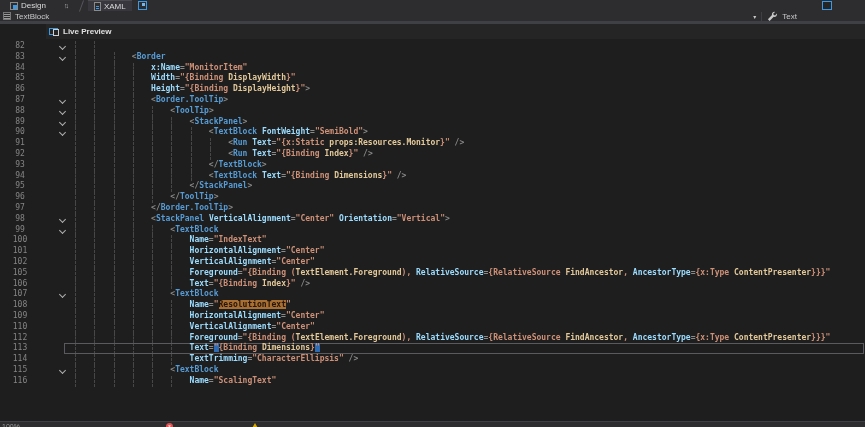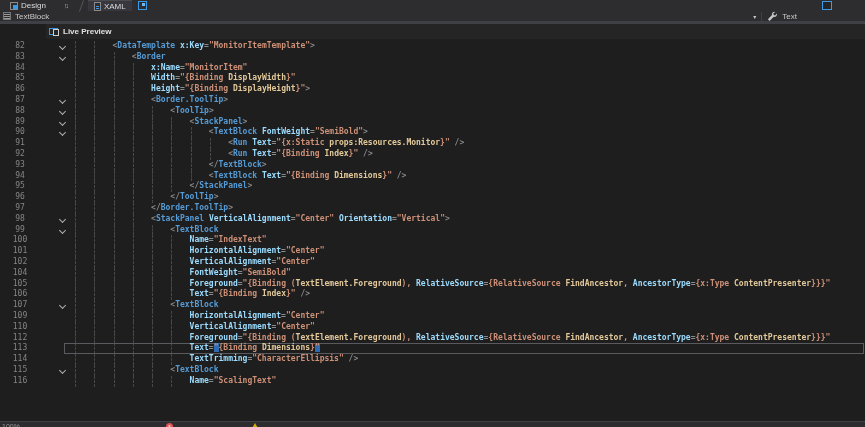--- a/index.html
+++ b/index.html
@@ -100,21 +100,20 @@
   </div>
 
   <div class="editor">
       <div class="line">
         <i class="guide" style="left: 75px;"></i>
         <i class="guide" style="left: 94.264px;"></i>
         <span class="ln">82</span>
         <span class="fold">
           <i class="chev"></i>
         </span>
-        <span class="code"><span class="tk-plain">        </span><span class="tk-punct">&lt;</span><span class="tk-tag">DataTemplate</span><span class="tk-plain"> </span><span class="tk-attr">x:Key</span><span class="tk-punct">=</span><span class="tk-str">"MonitorItemTemplate"</span><span class="tk-punct">&gt;</span></span>
       </div>
       <div class="line">
         <i class="guide" style="left: 75px;"></i>
         <i class="guide" style="left: 94.264px;"></i>
         <i class="guide" style="left: 113.528px;"></i>
         <span class="ln">83</span>
         <span class="fold">
           <i class="chev"></i>
         </span>
         <span class="code"><span class="tk-plain">            </span><span class="tk-punct">&lt;</span><span class="tk-tag">Border</span></span>
@@ -332,31 +331,20 @@
         <span class="fold"></span>
         <span class="code"><span class="tk-plain">                        </span><span class="tk-attr">VerticalAlignment</span><span class="tk-punct">=</span><span class="tk-str">"Center"</span></span>
       </div>
       <div class="line">
         <i class="guide" style="left: 75px;"></i>
         <i class="guide" style="left: 94.264px;"></i>
         <i class="guide" style="left: 113.528px;"></i>
         <i class="guide" style="left: 132.792px;"></i>
         <i class="guide" style="left: 152.056px;"></i>
         <i class="guide" style="left: 171.32px;"></i>
-        <span class="ln">104</span>
-        <span class="fold"></span>
-        <span class="code"><span class="tk-plain">                        </span><span class="tk-attr">FontWeight</span><span class="tk-punct">=</span><span class="tk-str">"SemiBold"</span></span>
-      </div>
-      <div class="line">
-        <i class="guide" style="left: 75px;"></i>
-        <i class="guide" style="left: 94.264px;"></i>
-        <i class="guide" style="left: 113.528px;"></i>
-        <i class="guide" style="left: 132.792px;"></i>
-        <i class="guide" style="left: 152.056px;"></i>
-        <i class="guide" style="left: 171.32px;"></i>
         <span class="ln">105</span>
         <span class="fold"></span>
         <span class="code"><span class="tk-plain">                        </span><span class="tk-attr">Foreground</span><span class="tk-punct">=</span><span class="tk-str">"{Binding</span><span class="tk-plain"> </span><span class="tk-str">(</span><span class="tk-path">TextElement.Foreground</span><span class="tk-str">),</span><span class="tk-plain"> </span><span class="tk-attr">RelativeSource</span><span class="tk-punct">=</span><span class="tk-str">{RelativeSource</span><span class="tk-plain"> </span><span class="tk-path">FindAncestor</span><span class="tk-str">,</span><span class="tk-plain"> </span><span class="tk-attr">AncestorType</span><span class="tk-punct">=</span><span class="tk-str">{x:Type</span><span class="tk-plain"> </span><span class="tk-path">ContentPresenter</span><span class="tk-str">}}}"</span></span>
       </div>
       <div class="line">
         <i class="guide" style="left: 75px;"></i>
         <i class="guide" style="left: 94.264px;"></i>
         <i class="guide" style="left: 113.528px;"></i>
         <i class="guide" style="left: 132.792px;"></i>
         <i class="guide" style="left: 152.056px;"></i>
@@ -369,20 +357,31 @@
         <i class="guide" style="left: 75px;"></i>
         <i class="guide" style="left: 94.264px;"></i>
         <i class="guide" style="left: 113.528px;"></i>
         <i class="guide" style="left: 132.792px;"></i>
         <i class="guide" style="left: 152.056px;"></i>
         <span class="ln">107</span>
         <span class="fold">
           <i class="chev"></i>
         </span>
         <span class="code"><span class="tk-plain">                    </span><span class="tk-punct">&lt;</span><span class="tk-tag">TextBlock</span></span>
+      </div>
+      <div class="line">
+        <i class="guide" style="left: 75px;"></i>
+        <i class="guide" style="left: 94.264px;"></i>
+        <i class="guide" style="left: 113.528px;"></i>
+        <i class="guide" style="left: 132.792px;"></i>
+        <i class="guide" style="left: 152.056px;"></i>
+        <i class="guide" style="left: 171.32px;"></i>
+        <span class="ln">108</span>
+        <span class="fold"></span>
+        <span class="code"><span class="tk-plain">                        </span><span class="tk-attr">Name</span><span class="tk-punct">=</span><span class="tk-str">"</span><span class="tk-str hl">ResolutionText</span><span class="tk-str">"</span></span>
       </div>
       <div class="line">
         <i class="guide" style="left: 75px;"></i>
         <i class="guide" style="left: 94.264px;"></i>
         <i class="guide" style="left: 113.528px;"></i>
         <i class="guide" style="left: 132.792px;"></i>
         <i class="guide" style="left: 152.056px;"></i>
         <i class="guide" style="left: 171.32px;"></i>
         <span class="ln">109</span>
         <span class="fold"></span>

